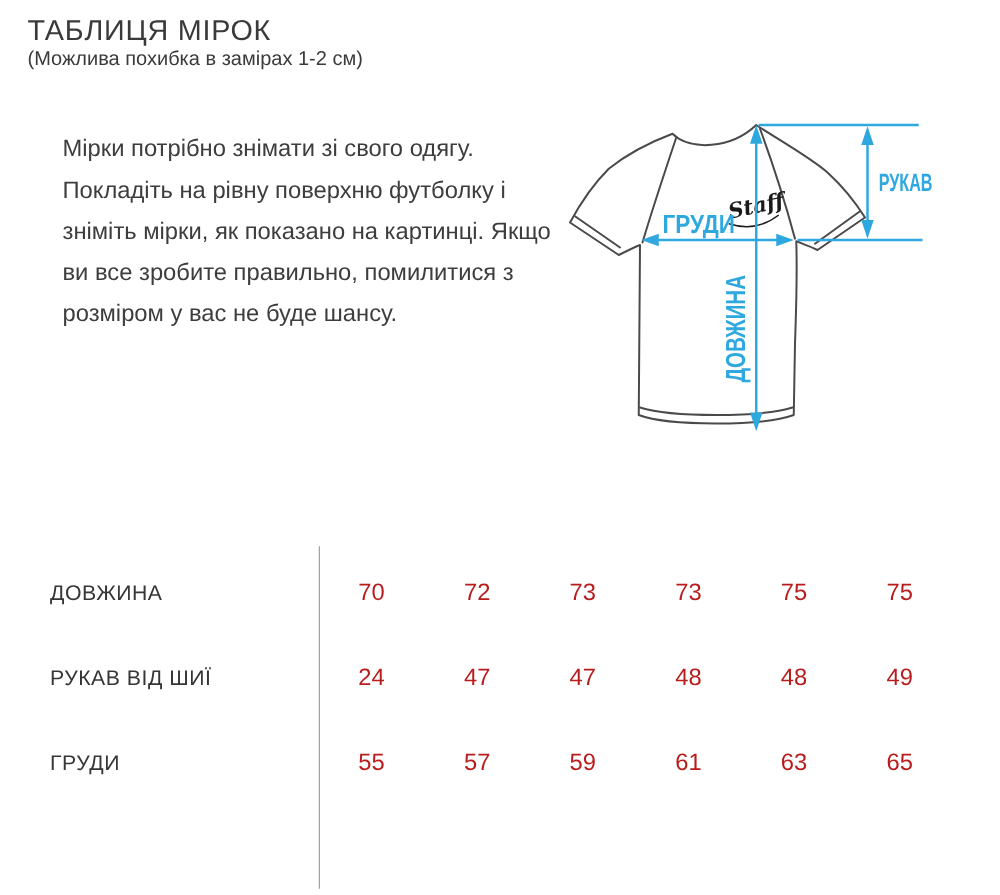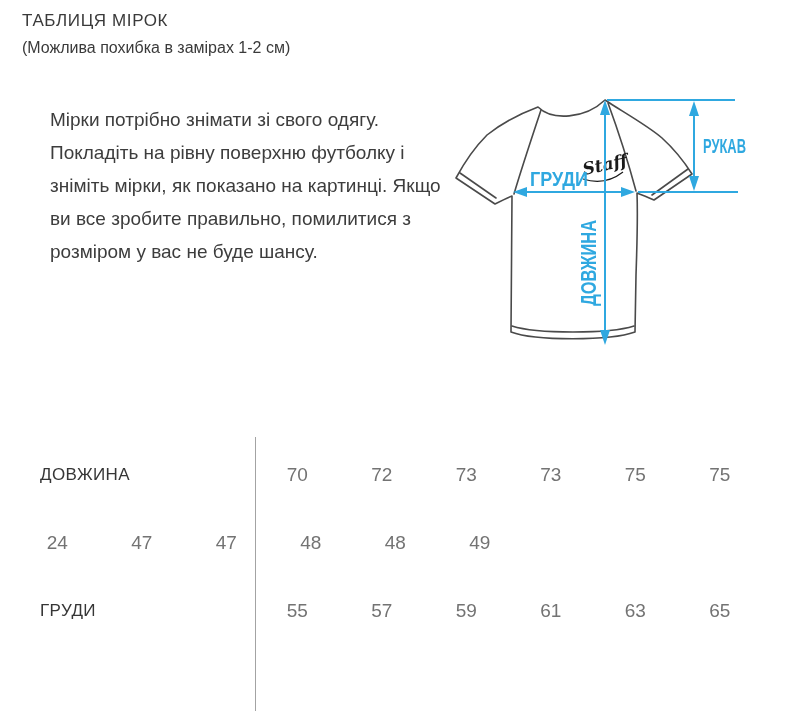--- a/index.html
+++ b/index.html
@@ -1,21 +1,21 @@
 <!DOCTYPE html>
 <html><head>
 <meta charset="utf-8">
 <style>
   * { margin: 0; padding: 0; box-sizing: border-box; }
   html, body { width: 800px; height: 716px; background: #ffffff; overflow: hidden; }
   body { font-family: "Liberation Sans", sans-serif; position: relative; color: #3a3a3a; }
 
   .page-title {
     position: absolute; left: 22px; top: 11px;
-    font-size: 17px; font-weight: 400; letter-spacing: 0.6px; color: #3a3a3a;
+    font-size: 23px; font-weight: 400; letter-spacing: 0.6px; color: #3a3a3a;
   }
   .page-subtitle {
     position: absolute; left: 22px; top: 39px;
     font-size: 16px; font-weight: 400; color: #3a3a3a;
   }
   .description {
     position: absolute; left: 22px; top: 103px; width: 412px;
     font-size: 19px; line-height: 33px; font-weight: 400; color: #3d3d3d; margin-left: 28px;
   }
 
@@ -32,21 +32,21 @@
   }
   .t-row {
     display: flex; height: 68px; align-items: center; padding-top: 8px;
   }
   .label-cell {
     width: 240px; padding-left: 25px;
     font-size: 17px; letter-spacing: 0.4px; color: #363636;
   }
   .val-cell {
     width: 84.5px; text-align: center;
-    font-size: 19px; color: #737373;
+    font-size: 19px; color: #b91c1c;
   }
   .head-cell {
     width: 84.5px; text-align: center;
     font-size: 19px; color: #2f2f2f;
   }
   .v-rule {
     position: absolute; left: 255px; top: 437px; width: 1px; height: 274px;
     background: #a3a3a3;
   }
 </style>
@@ -118,20 +118,21 @@
     <div class="label-cell">ДОВЖИНА</div>
     <div class="val-cell">70</div>
     <div class="val-cell">72</div>
     <div class="val-cell">73</div>
     <div class="val-cell">73</div>
     <div class="val-cell">75</div>
     <div class="val-cell">75</div>
   </div>
 
   <div class="t-row">
+    <div class="label-cell">РУКАВ ВІД ШИЇ</div>
     <div class="val-cell">24</div>
     <div class="val-cell">47</div>
     <div class="val-cell">47</div>
     <div class="val-cell">48</div>
     <div class="val-cell">48</div>
     <div class="val-cell">49</div>
   </div>
 
   <div class="t-row">
     <div class="label-cell">ГРУДИ</div>

